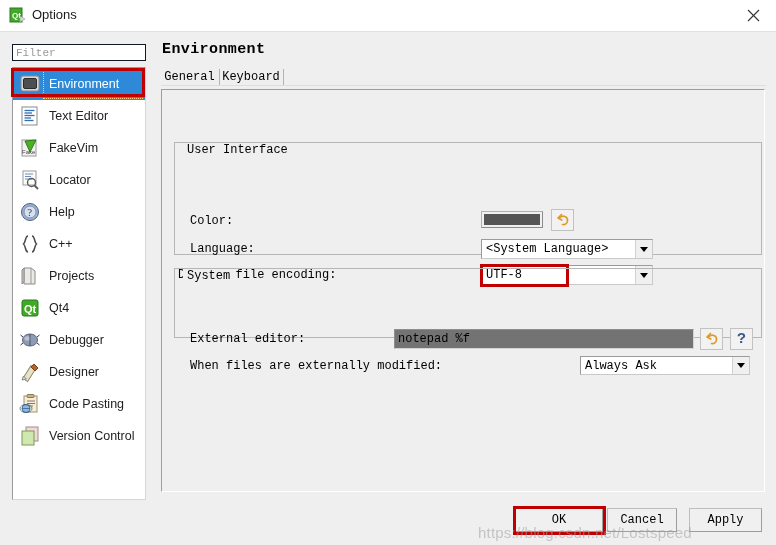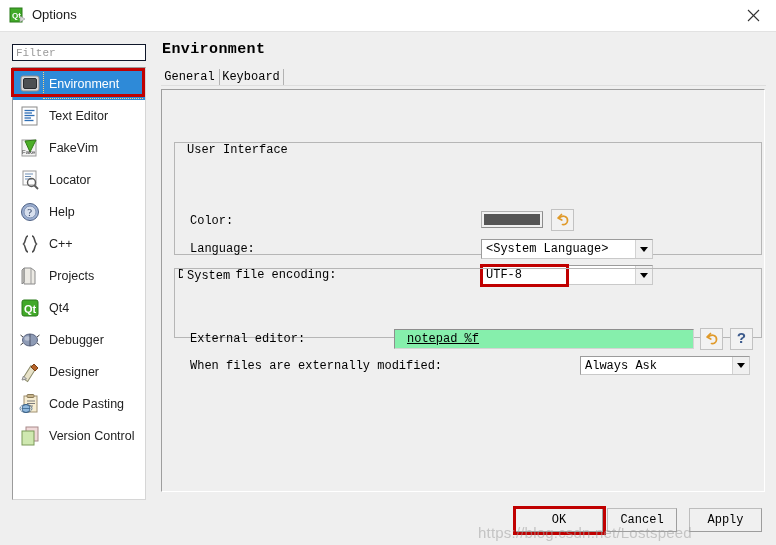--- a/index.html
+++ b/index.html
@@ -203,29 +203,28 @@
     display:flex;align-items:center;justify-content:center;
     box-sizing:border-box;
   }
   #combo-lang{left:319px;top:149px;width:172px;height:20px;}
   #combo-enc{left:319px;top:175px;width:172px;height:20px;}
   #combo-mod{left:418px;top:266px;width:170px;height:19px;gap:41px;}
 
   
   .textfield{
     position:absolute;
-    background:#86efac;
+    background:#737373;
     border:1px solid #8e8e8e;
     border-right-color:#d4d4d4;border-bottom-color:#d4d4d4;
     box-sizing:border-box;
     font-family:"Liberation Mono", monospace;
     font-size:12px;color:#000;
-    padding:1px 12px;
+    padding:1px 3px;
     outline:none;
-    text-decoration:underline;
   }
   #editor-input{left:232px;top:239px;width:300px;height:20px;}
 
   
   #hl-enc{
     position:absolute;left:318px;top:174px;width:89px;height:23px;
     border:3px solid #c00000;box-sizing:border-box;pointer-events:none;
   }
 
   

